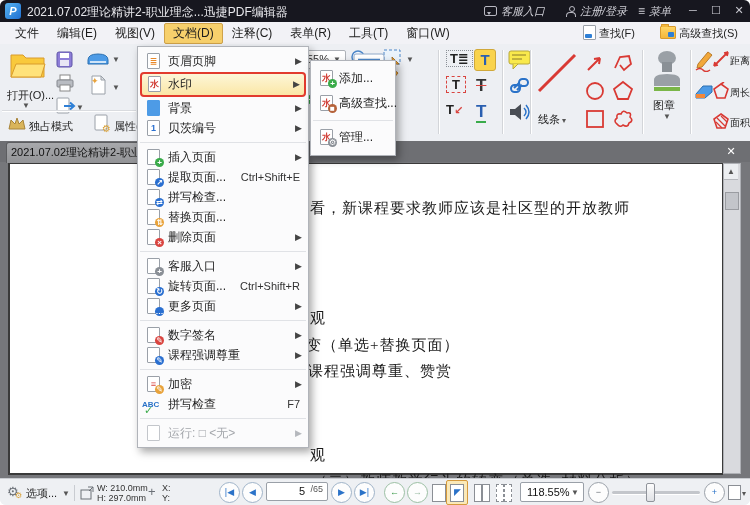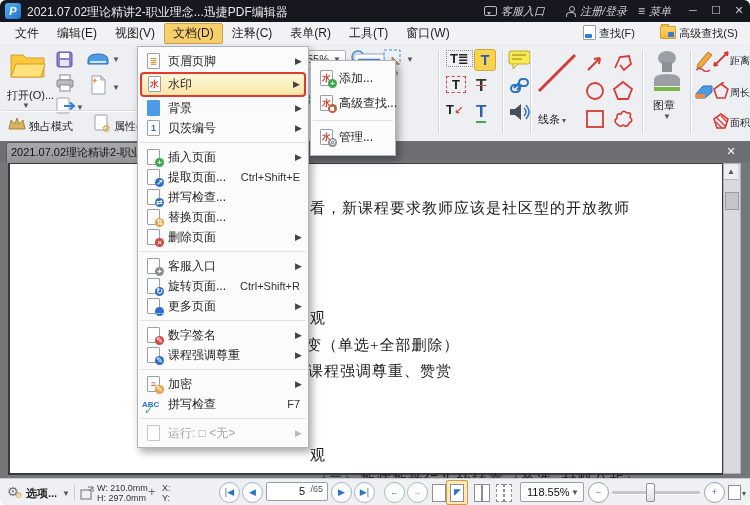--- a/index.html
+++ b/index.html
@@ -263,21 +263,21 @@
 
   <div class="docarea">
     <div class="tabbar">
       <div class="tab">2021.07.02理论精讲2-职业理念</div>
       <div class="tabclose">✕</div>
     </div>
     <div class="page"></div>
     <div>
         <span class="dline" style="left: 310px; top: 58px; text-align: center;">看，新课程要求教师应该是社区型的开放教师</span>
         <span class="dline" style="left: 310px; top: 168px;">观</span>
-        <span class="dline" style="left: 306px; top: 195px;">变（单选+全部删除）</span>
+        <span class="dline" style="left: 306px; top: 195px;">变（单选+替换页面）</span>
         <span class="dline" style="left: 308px; top: 221px;">课程强调尊重、赞赏</span>
         <span class="dline" style="left: 310px; top: 305px;">观</span>
         <span class="dline" style="left: 312px; top: 331px;">（二）教师教学行为的转变（单选+材料分析）</span>
       </div>
     <div class="scrollv">
       <div class="scr-up">▲</div>
       <div class="scr-thumb"></div>
     </div>
   </div>
 
@@ -360,21 +360,21 @@
         </span><span class="mlabel">高级查找...</span></div>
       <div class="msep"></div>
       <div class="srow"><span class="micon">
           <span class="pg"><span style="color:#d03a32;">水</span></span>
           <span class="bd" style="background:#8a8f96;">⚙</span>
         </span><span class="mlabel">管理...</span></div>
     </div>
 
   <div class="statusbar">
     <span class="abs gearic" style="left:7px;top:5px;">⚙<span style="position:absolute;left:8px;top:7px;font-size:8px;color:#d9a23a;">⚙</span></span>
-    <span class="abs" style="left:26px;top:7px;font-weight:bold;">选项...</span>
+    <span class="abs" style="left:26px;top:7px;">选项...</span>
     <span class="abs caret" style="left:62px;top:10px;">▼</span>
     <span class="abs" style="left:74px;top:6px;width:1px;height:16px;background:#c9ccd1;"></span>
     <svg class="abs" style="left:80px;top:7px;" width="14" height="14">
         <rect x="1" y="4" width="10" height="9" fill="none" stroke="#6b7077"></rect>
         <path d="M8 1 L13 1 M13 1 L13 6 M13 1 L9 5" stroke="#6b7077" fill="none"></path>
       </svg>
     <span class="sb-small" style="left:97px;top:4px;">W: 210.0mm</span>
     <span class="sb-small" style="left:97px;top:14px;text-align:right;">H: 297.0mm</span>
     <span class="abs" style="left:148px;top:5px;color:#6b7077;font-size:13px;">+</span>
     <span class="sb-small" style="left:162px;top:4px;">X:</span>

